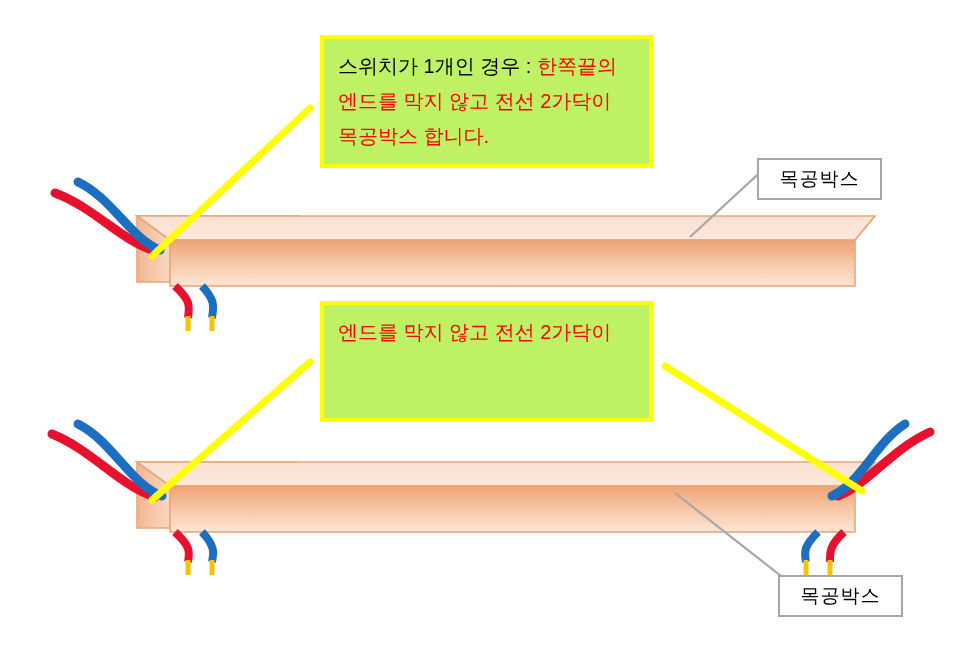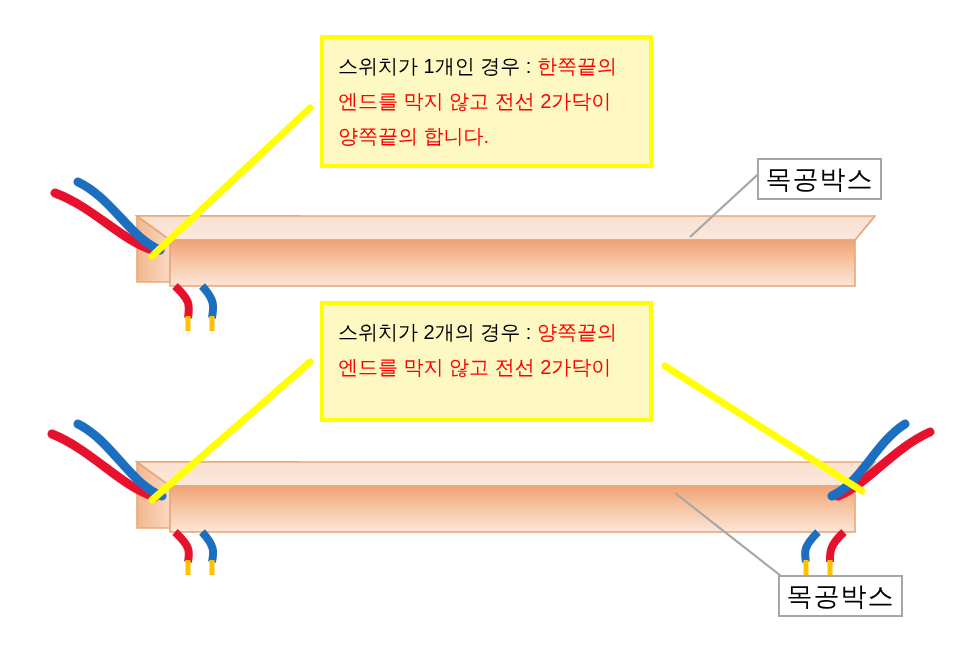--- a/index.html
+++ b/index.html
@@ -20,21 +20,21 @@
   #art {
     position: absolute;
     left: 0;
     top: 0;
     width: 978px;
     height: 670px;
   }
   .callout {
     position: absolute;
     box-sizing: border-box;
-    background: #fef9c3;
+    background: #bef264;
     border: 4px solid #FFFF00;
     padding: 10px 14px 16px 14px;
   }
   .callout .line {
     font-size: 20px;
     line-height: 35px;
     white-space: nowrap;
     font-weight: 400;
   }
   .seg-black { color: #000000; }
@@ -54,21 +54,21 @@
   .labelbox {
     position: absolute;
     box-sizing: border-box;
     background: #FFFFFF;
     border: 2px solid #A6A6A6;
     display: flex;
     align-items: center;
     justify-content: center;
   }
   .labelbox .txt {
-    font-size: 26px;
+    font-size: 19px;
     color: #000000;
     letter-spacing: 1px;
     white-space: nowrap;
   }
   #label-box-top {
     left: 757px;
     top: 158px;
     width: 125px;
     height: 42px;
   }
@@ -170,28 +170,25 @@
   </svg>
 
   <div class="callout" id="callout-one">
     <div class="line">
       <span class="seg-black">스위치가 1개인 경우 : </span><span class="seg-red">한쪽끝의</span>
     </div>
     <div class="line">
       <span class="seg-red">엔드를 막지 않고 전선 2가닥이</span>
     </div>
     <div class="line">
-      <span class="seg-red">양쪽끝의 합니다.</span>
+      <span class="seg-red">목공박스 합니다.</span>
     </div>
   </div>
 
   <div class="callout" id="callout-two">
-    <div class="line">
-      <span class="seg-black">스위치가 2개의 경우 : </span><span class="seg-red">양쪽끝의</span>
-    </div>
     <div class="line">
       <span class="seg-red">엔드를 막지 않고 전선 2가닥이</span>
     </div>
   </div>
 
   <div class="labelbox" id="label-box-top">
     <span class="txt">목공박스</span>
   </div>
 
   <div class="labelbox" id="label-box-bottom">

